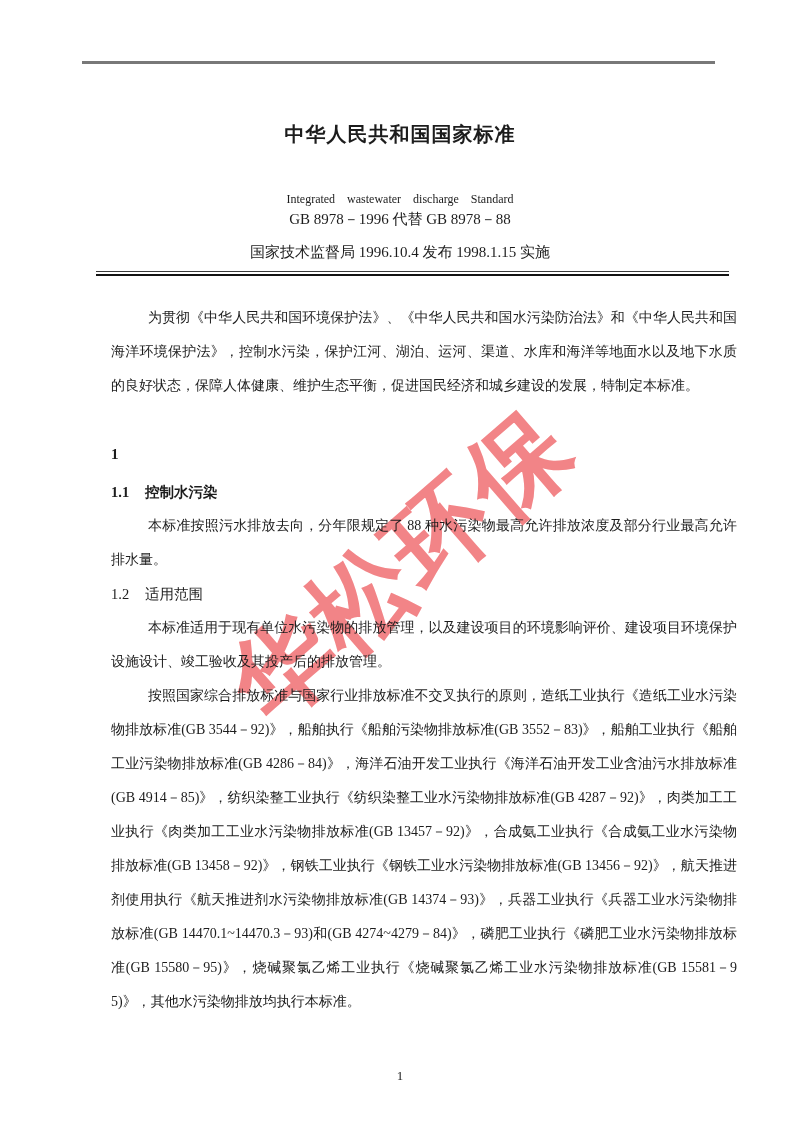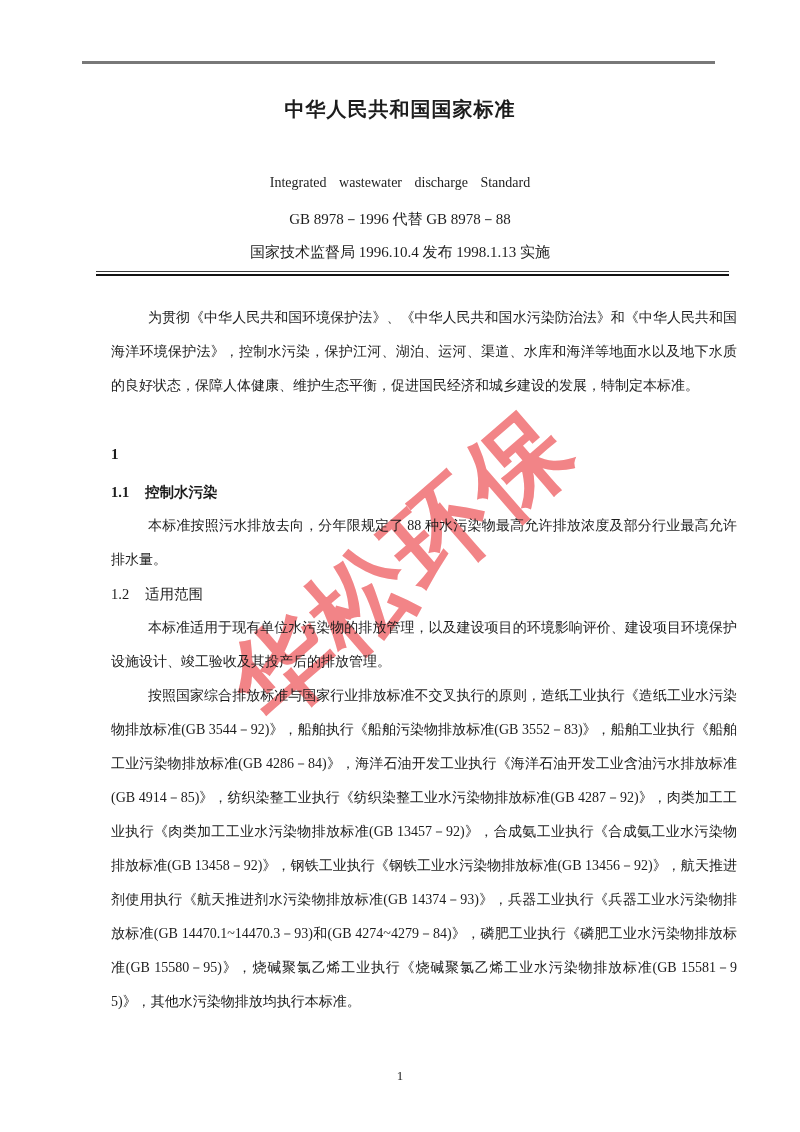--- a/index.html
+++ b/index.html
@@ -10,23 +10,23 @@
     margin:0 auto;
     overflow:hidden;
     font-family:"Liberation Serif","DejaVu Serif",serif;
     color:#1c1c1c;
   }
   .rule-top{
     position:absolute;top:61px;left:82px;width:633px;height:3px;
     background:#787878;z-index:1;
   }
   .hdr{position:absolute;left:0;width:800px;text-align:center;z-index:2;}
-  .t1{top:96px;font-size:20px;font-weight:bold;letter-spacing:1px;}
+  .t1{top:121px;font-size:20px;font-weight:bold;letter-spacing:1px;}
   .t2{top:146px;font-size:21px;font-weight:bold;letter-spacing:1.5px;}
-  .ten{top:175px;font-size:14px;word-spacing:9px;}
+  .ten{top:192px;font-size:12px;word-spacing:9px;}
   .code{top:210px;font-size:15px;}
   .issue{top:243px;font-size:15px;}
   .rule-double{
     position:absolute;top:271px;left:96px;width:633px;height:2px;
     border-top:1px solid #3a3a3a;border-bottom:2px solid #141414;z-index:1;
   }
   .watermark{
     position:absolute;left:403px;top:567px;
     transform:translate(-50%,-50%) rotate(-41deg);
     font-family:"Liberation Sans","DejaVu Sans",sans-serif;
@@ -55,21 +55,21 @@
 
 <div class="page">
 
   <div class="rule-top"></div>
 
   <div class="watermark" style="color: rgb(242, 132, 135);">华松环保</div>
 
   <div class="hdr t1" style="position:absolute;">中华人民共和国国家标准</div>
   <div class="hdr ten" style="position:absolute;">Integrated wastewater discharge Standard</div>
   <div class="hdr code" style="position:absolute;">GB 8978－1996 代替 GB 8978－88</div>
-  <div class="hdr issue" style="position:absolute;">国家技术监督局 1996.10.4 发布 1998.1.13 实施</div>
+  <div class="hdr issue" style="position:absolute;">国家技术监督局 1996.10.4 发布 1998.1.15 实施</div>
 
   <div class="rule-double"></div>
 
   <div class="body-flow">
 
     <p>为贯彻《中华人民共和国环境保护法》、《中华人民共和国水污染防治法》和《中华人民共和国海洋环境保护法》，控制水污染，保护江河、湖泊、运河、渠道、水库和海洋等地面水以及地下水质的良好状态，保障人体健康、维护生态平衡，促进国民经济和城乡建设的发展，特制定本标准。</p>
 
     <div class="gap"></div>
 
     <div class="heading lvl1">

